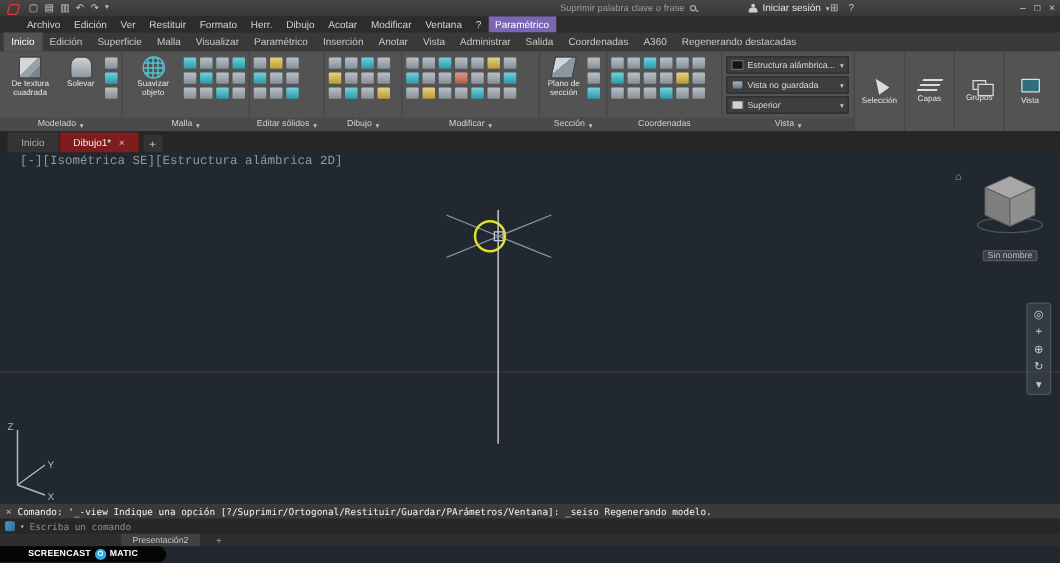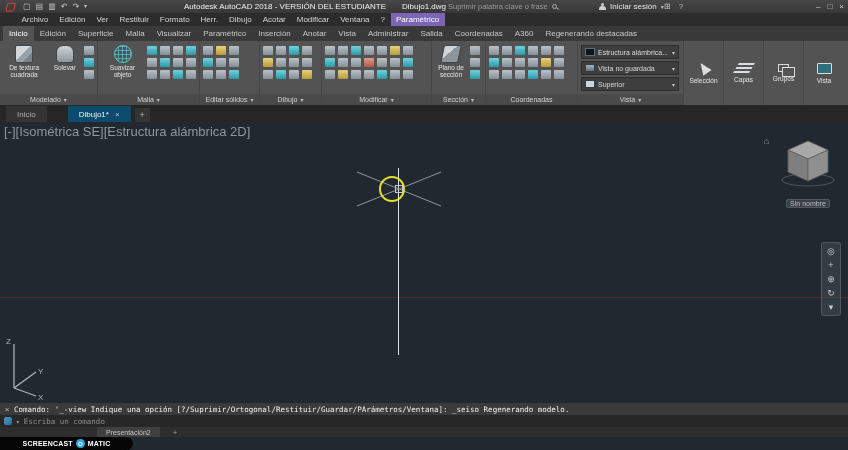--- a/index.html
+++ b/index.html
@@ -79,28 +79,28 @@
   .layers-icon { width:16px; height:10px; transform:skewX(-30deg);
     background:repeating-linear-gradient(180deg,#d9dde1 0 2px,transparent 2px 4px); }
   .groups-icon { width:11px; height:8px; border:1px solid #d9dde1; position:relative; }
   .groups-icon::after { content:""; position:absolute; left:3px; top:2px; width:11px; height:8px; border:1px solid #d9dde1; background:#535353; }
   .monitor-icon { width:15px; height:11px; border:1px solid #d9dde1; border-radius:1px; background:#2e6f7e; }
 
   
   .filetabs { position:absolute; top:105px; left:0; right:0; height:17px; background:#262626;
     display:flex; align-items:flex-end; padding-left:6px; gap:1px; }
   .ftab { height:16px; display:flex; align-items:center; gap:6px; padding:0 11px; font-size:8px; background:#343434; color:#adadad; }
-  .ftab.active { background:#0c4a6e; color:#f2f2f2;margin-left:20px; }
+  .ftab.active { background:#7f1d1d; color:#f2f2f2; }
   .fclose { font-size:8px; color:#c6c6c6; }
   .fadd { width:15px; height:14px; margin-left:3px; background:#343434; color:#b5b5b5;
     display:flex; align-items:center; justify-content:center; font-size:9px; }
 
   
   .canvas { position:absolute; top:122px; left:0; right:0; height:281px; background:#212830; overflow:hidden; }
-  .vp-label { position:absolute; top:2px; left:4px; font-size:13px; color:#8f979f; }
+  .vp-label { position:absolute; top:2px; left:16px; font-size:10px; color:#8f979f;font-family:Liberation Mono, monospace; }
   .red-axis { position:absolute; top:175px; left:0; right:0; height:1px; background:rgba(165,60,60,.35); }
   .drawn-line { position:absolute; left:398px; top:46px; width:1px; height:187px; background:#dfe3e6; }
   .halo { position:absolute; left:379px; top:54px; width:26px; height:26px; border:2px solid rgba(235,235,42,.95); border-radius:50%; }
   .xh { position:absolute; left:357px; top:44px; }
   .vcube { position:absolute; left:776px; top:16px; width:64px; text-align:center; }
   .ucs-chip { margin-top:1px; background:#3c4046; border:1px solid #55595f; color:#b9bec4; font-size:7px;
     padding:0 3px; display:inline-block; border-radius:2px; white-space:nowrap; }
   .vc-home { position:absolute; left:764px; top:14px; color:#98a0a8; font-size:9px; }
   .navbar { position:absolute; left:821px; top:120px; width:20px; background:rgba(70,76,84,.55);
     border:1px solid rgba(120,128,136,.4); border-radius:3px; display:flex; flex-direction:column;
@@ -145,24 +145,20 @@
 <div class="titlebar">
   <div class="logo" style="color:#e03c31;font-size:11px;">▢</div>
   <div class="qat">
     <span class="qicon">▢</span>
     <span class="qicon">▤</span>
     <span class="qicon">▥</span>
     <span class="qicon">↶</span>
     <span class="qicon">↷</span>
     <span class="qicon arr">▾</span>
   </div>
-  <div class="tb-center">
-    <span>Autodesk AutoCAD 2018 - VERSIÓN DEL ESTUDIANTE</span>
-    <span>Dibujo1.dwg</span>
-  </div>
   <div class="tb-search">
     <span>Suprimir palabra clave o frase</span>
     <span class="mag"></span>
   </div>
   <div class="tb-signin">
     <span class="person"></span>
     <span>Iniciar sesión</span>
     <span class="arr">▾</span>
   </div>
   <div class="tb-icons">

